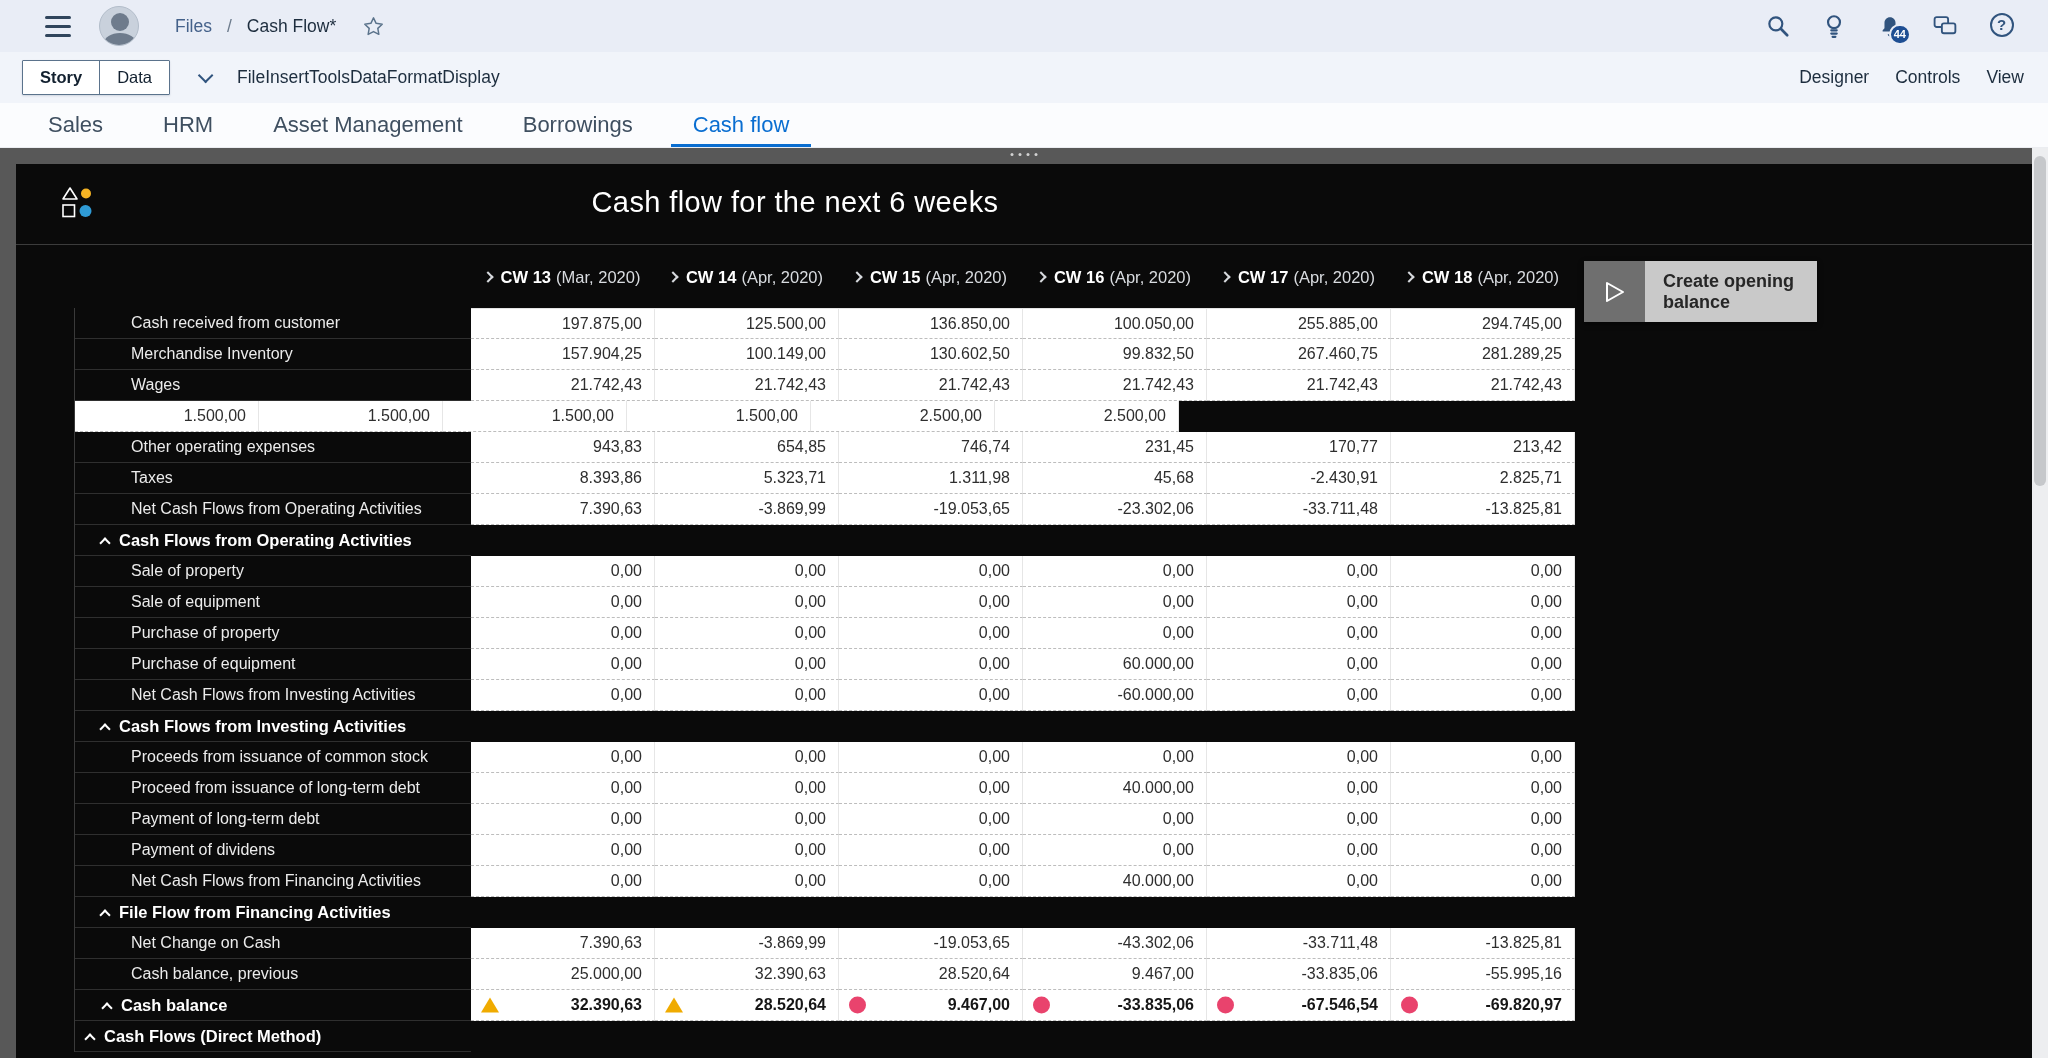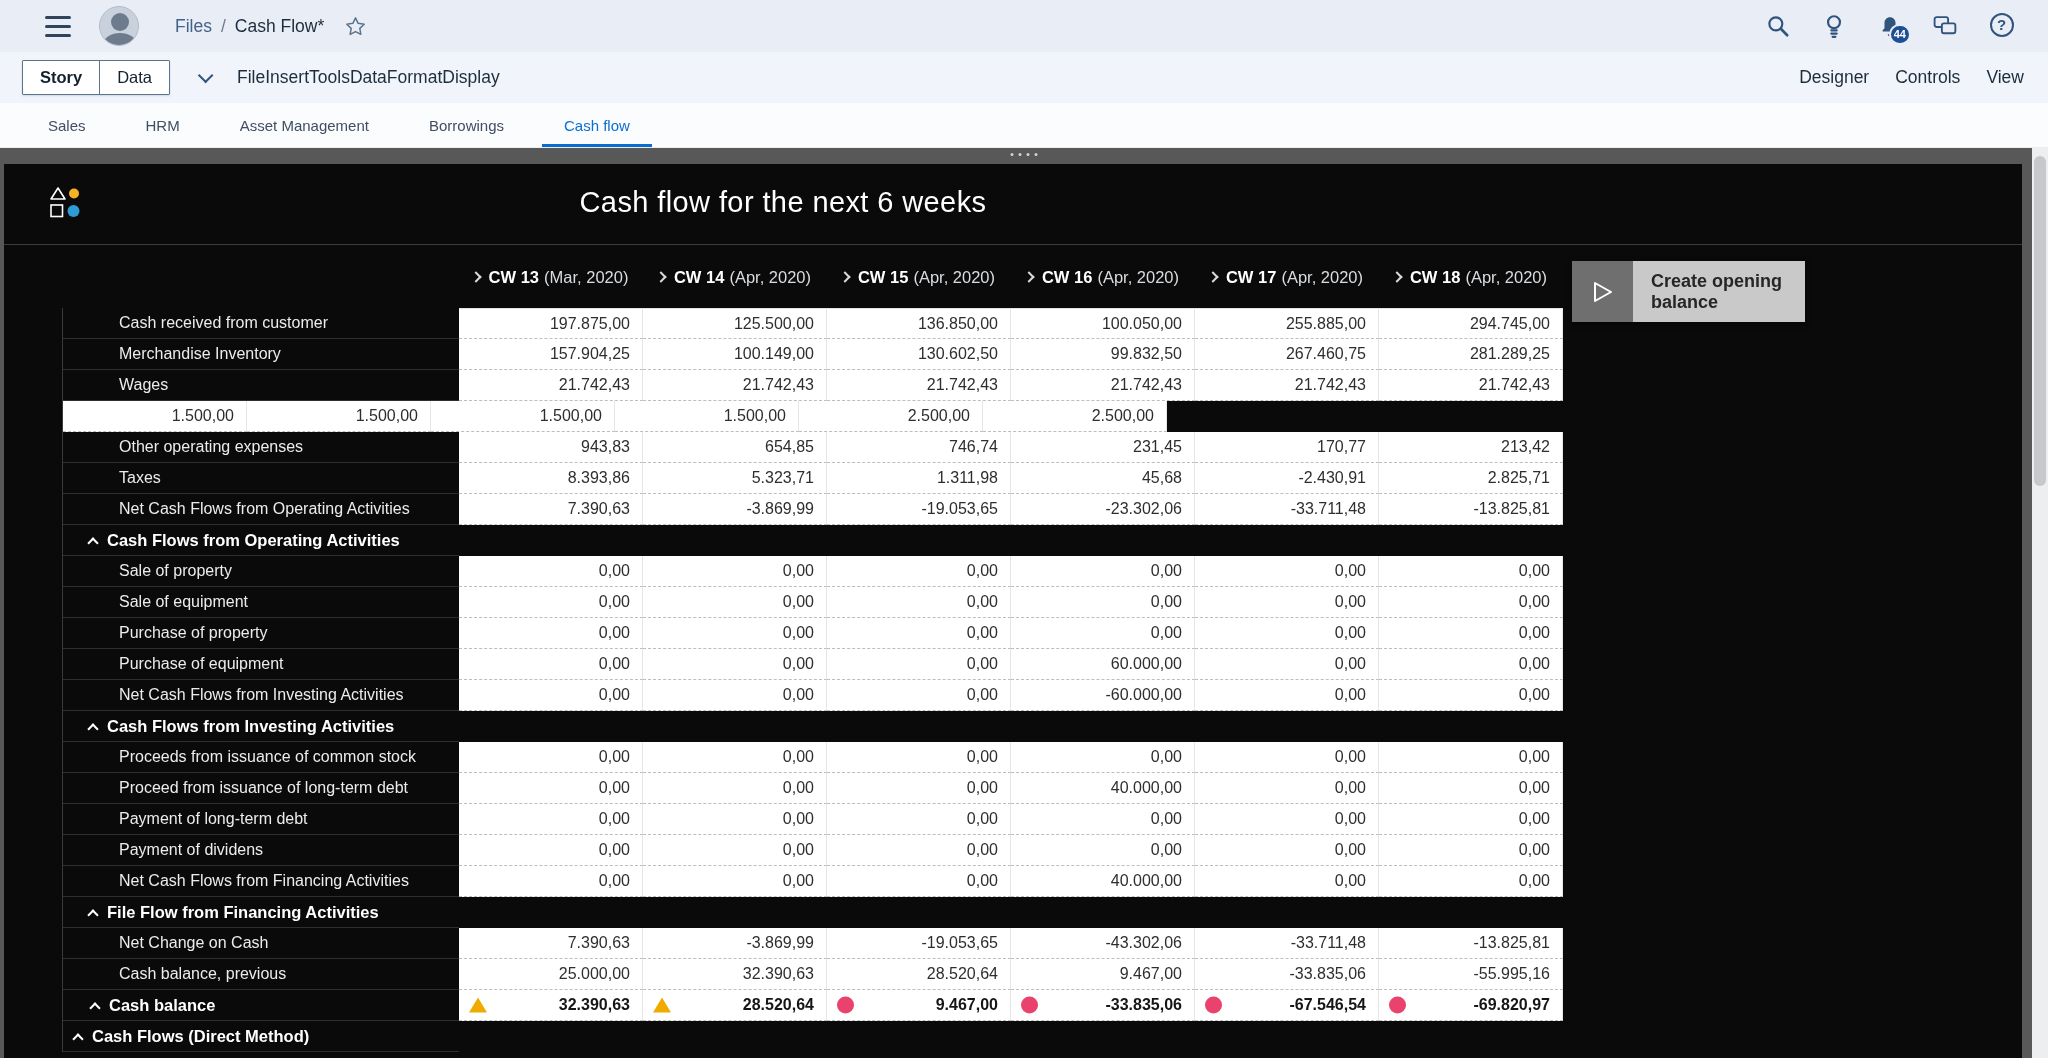--- a/index.html
+++ b/index.html
@@ -9,21 +9,21 @@
   
   .shellbar{position:absolute;left:0;top:0;width:2048px;height:52px;background:#e9edf6;
     display:flex;align-items:center}
   .hamburger{margin-left:45px;width:26px;height:21px;display:flex;flex-direction:column;
     justify-content:space-between;cursor:pointer}
   .hamburger span{display:block;height:3px;border-radius:2px;background:#30455c}
   .avatar{margin-left:28px;width:40px;height:40px;border-radius:50%;background:#c9d1dc;
     position:relative;overflow:hidden;cursor:pointer;border:1px solid #b3bdca}
   .av-head{position:absolute;left:11px;top:6px;width:18px;height:18px;border-radius:50%;background:#6e7b8c}
   .av-body{position:absolute;left:4px;top:26px;width:32px;height:20px;border-radius:50% 50% 0 0;background:#6e7b8c}
-  .breadcrumb{margin-left:36px;display:flex;align-items:center;font-size:17.5px;gap:9px}
+  .breadcrumb{margin-left:36px;display:flex;align-items:center;font-size:17.5px;gap:15px}
   .bc-root{color:#44618a;cursor:pointer}
   .bc-sep{color:#6d7c8d}
   .bc-cur{color:#1d2d3e}
   .star{margin-left:12px;display:flex;align-items:center}
   .shell-icons{margin-left:auto;margin-right:33px;display:flex;align-items:center;gap:29px}
   .shell-ic{width:27px;height:27px;position:relative;display:flex;align-items:flex-start;
     justify-content:center;cursor:pointer}
   .badge{position:absolute;right:-8px;bottom:-5px;min-width:21px;height:21px;border-radius:11px;
     background:#1e4e93;color:#fff;font-size:11px;font-weight:bold;display:flex;align-items:center;
     justify-content:center;border:2px solid #e9edf6;padding:0 3px}
@@ -41,33 +41,33 @@
   .seg-btn.active{font-weight:bold;background:#fff}
   .caret-down{margin-left:28px;width:11px;height:11px;border-right:2px solid #31547e;
     border-bottom:2px solid #31547e;transform:rotate(45deg) translateY(-3px);cursor:pointer}
   .menu-items{margin-left:28px;display:flex;font-size:17.5px;color:#1d2d3e}
   .menu-items span,.menu-right span{cursor:pointer}
   .menu-right{margin-left:auto;margin-right:24px;display:flex;gap:26px;font-size:17.5px;color:#1d2d3e}
 
   
   .pagetabs{position:absolute;left:0;top:103px;width:2048px;height:45px;background:#fbfcfe;
     display:flex;padding-left:18px;border-bottom:1px solid #ebedf1}
-  .tab{display:flex;align-items:center;padding:0 30px;font-size:15px;color:#3f4f60;
+  .tab{display:flex;align-items:center;padding:0 30px;font-size:22px;color:#3f4f60;
     position:relative;cursor:pointer}
   .tab.active{color:var(--accent,#0a6ed1)}
   .tab.active::after{content:"";position:absolute;left:8px;right:8px;bottom:0;height:3px;
     background:var(--accent,#0a6ed1)}
 
   
   .canvas{position:absolute;left:0;top:148px;width:2048px;height:910px;background:#585858}
   .drag-handle{position:absolute;top:5px;left:50%;transform:translateX(-50%);display:flex;gap:5px;cursor:grab}
   .drag-handle i{width:3px;height:3px;border-radius:50%;background:#d2d2d2}
   .scrollbar{position:absolute;right:0;top:0;width:16px;height:910px;background:#edeef0}
   .scroll-thumb{position:absolute;left:2px;top:8px;width:12px;height:330px;border-radius:6px;background:#c6c8cb}
-  .widget{position:absolute;left:4px;top:16px;width:2018px;height:894px;background:#0a0a0a}
+  .widget{position:absolute;left:16px;top:16px;width:2018px;height:894px;background:#0a0a0a}
 
   .logo{position:absolute;left:44px;top:22px}
   .widget-title{position:absolute;left:0;right:460px;top:22px;text-align:center;color:#fff;
     font-size:29px;letter-spacing:.4px}
   .title-divider{position:absolute;left:0;right:0;top:80px;height:1px;background:#3c3c3c}
 
   .col-headers{position:absolute;left:454px;top:96px;width:1104px;height:34px;display:flex}
   .col-h{width:184px;display:flex;align-items:center;justify-content:center;cursor:pointer}
   .chev-r{width:8px;height:8px;border-top:2px solid #d7dade;border-right:2px solid #d7dade;
     transform:rotate(45deg);margin-right:9px;flex:none}

